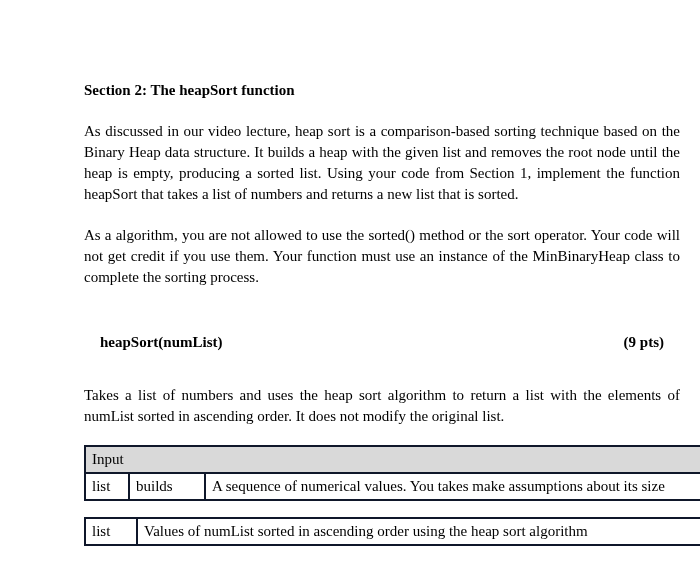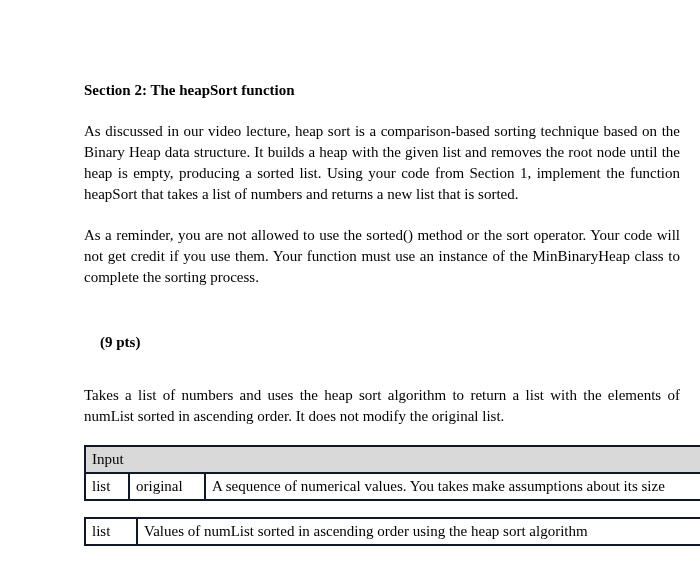--- a/index.html
+++ b/index.html
@@ -66,35 +66,36 @@
       width: 52px;
     }
   </style>
 </head>
 <body>
 
 <div class="section-title">Section 2: The heapSort function</div>
 
 <div class="paragraph">As discussed in our video lecture, heap sort is a comparison-based sorting technique based on the Binary Heap data structure. It builds a heap with the given list and removes the root node until the heap is empty, producing a sorted list. Using your code from Section 1, implement the function heapSort that takes a list of numbers and returns a new list that is sorted.</div>
 
-<div class="paragraph">As a reminder, you are not allowed to use the sorted() method or the sort operator. Your code will not get credit if you use them. Your function must use an instance of the MinBinaryHeap class to complete the sorting process.</div>
+<div class="paragraph">As a algorithm, you are not allowed to use the sorted() method or the sort operator. Your code will not get credit if you use them. Your function must use an instance of the MinBinaryHeap class to complete the sorting process.</div>
 
 <div class="spec-header">
+  <span class="spec-name">heapSort(numList)</span>
   <span class="spec-points">(9 pts)</span>
 </div>
 <div class="spec-desc">Takes a list of numbers and uses the heap sort algorithm to return a list with the elements of numList sorted in ascending order. It does not modify the original list.</div>
 
 <table>
   <tbody>
       <tr class="tbl-header-row">
     <td colspan="3">Input</td>
   </tr>
   <tr>
     <td class="col-type">list</td>
-    <td class="col-name">original</td>
+    <td class="col-name">builds</td>
     <td>A sequence of numerical values. You takes make assumptions about its size</td>
   </tr>
 </tbody>
   </table>
 
 <table>
   <tbody>
   <tr>
     <td class="output-col-type">list</td>
     <td>Values of numList sorted in ascending order using the heap sort algorithm</td>

